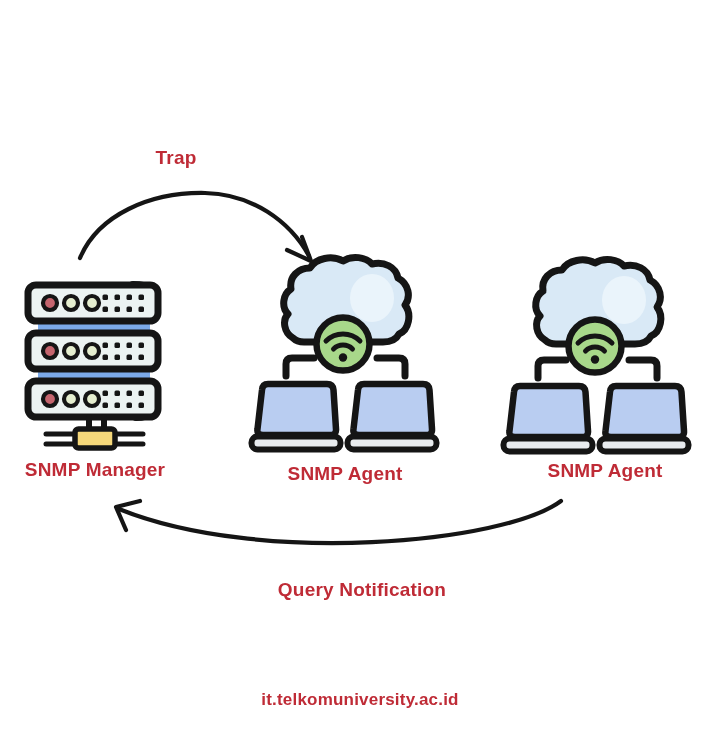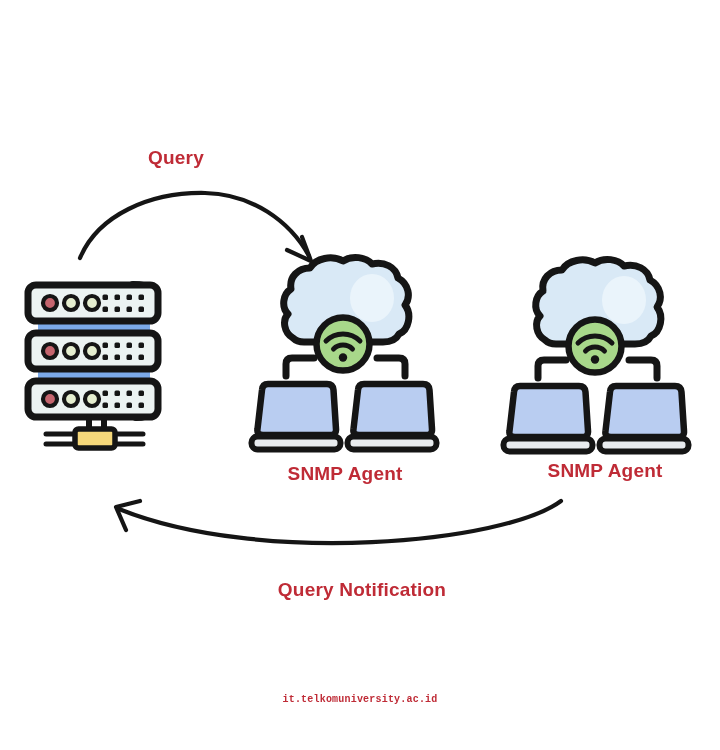--- a/index.html
+++ b/index.html
@@ -16,21 +16,21 @@
   .lbl{
     position:absolute;
     transform:translateX(-50%);
     color:var(--accent-red,#bf2b36);
     font-weight:700;
     font-size:19px;
     line-height:24px;
     white-space:nowrap;
     letter-spacing:.2px;
   }
-  .lbl.footer{font-size:10px;line-height:22px;font-family:Liberation Mono, monospace;}
+  .lbl.footer{font-size:17px;line-height:22px;}
 
   
   .o   {stroke:var(--outline,#151515);stroke-linecap:round;stroke-linejoin:round;fill:none;}
   .f-panel  {fill:var(--server-panel,#ecf3f2);}
   .f-blue   {fill:var(--server-blue,#7caae9);}
   .f-ledred {fill:var(--led-red,#c5656e);}
   .f-ledgrn {fill:var(--led-green,#e5eecf);}
   .f-yellow {fill:var(--hub-yellow,#f6d87a);}
   .f-cloud  {fill:var(--cloud-blue,#d9e9f6);}
   .f-cloudhi{fill:var(--cloud-highlight,#eaf4fb);}
@@ -155,22 +155,23 @@
     <g>
       <path class="o" style="stroke-width:4.2" d="M 80 258 C 98 215 150 192 205 193 C 252 194 290 221 309 256"></path>
       <path class="o" style="stroke-width:4.2" d="M 302 237 L 311 261 L 287 250"></path>
     </g>
     <g>
       <path class="o" style="stroke-width:4.2" d="M 561 501 C 505 543 260 566 119 509"></path>
       <path class="o" style="stroke-width:4.2" d="M 140 501 L 116 507 L 126 530"></path>
     </g>
   </svg>
 
-  <div class="lbl" style="left:176px;top:146px">Query</div>
+  <div class="lbl" style="left:176px;top:146px">Trap</div>
 
+  <div class="lbl" style="left:95px;top:458px">SNMP Manager</div>
 
   <div class="lbl" style="left:345px;top:462px">SNMP Agent</div>
 
   <div class="lbl" style="left:605px;top:459px">SNMP Agent</div>
 
   <div class="lbl" style="left:362px;top:578px">Query Notification</div>
 
   <div class="lbl footer" style="left:360px;top:689px">it.telkomuniversity.ac.id</div>
 </div>
 

